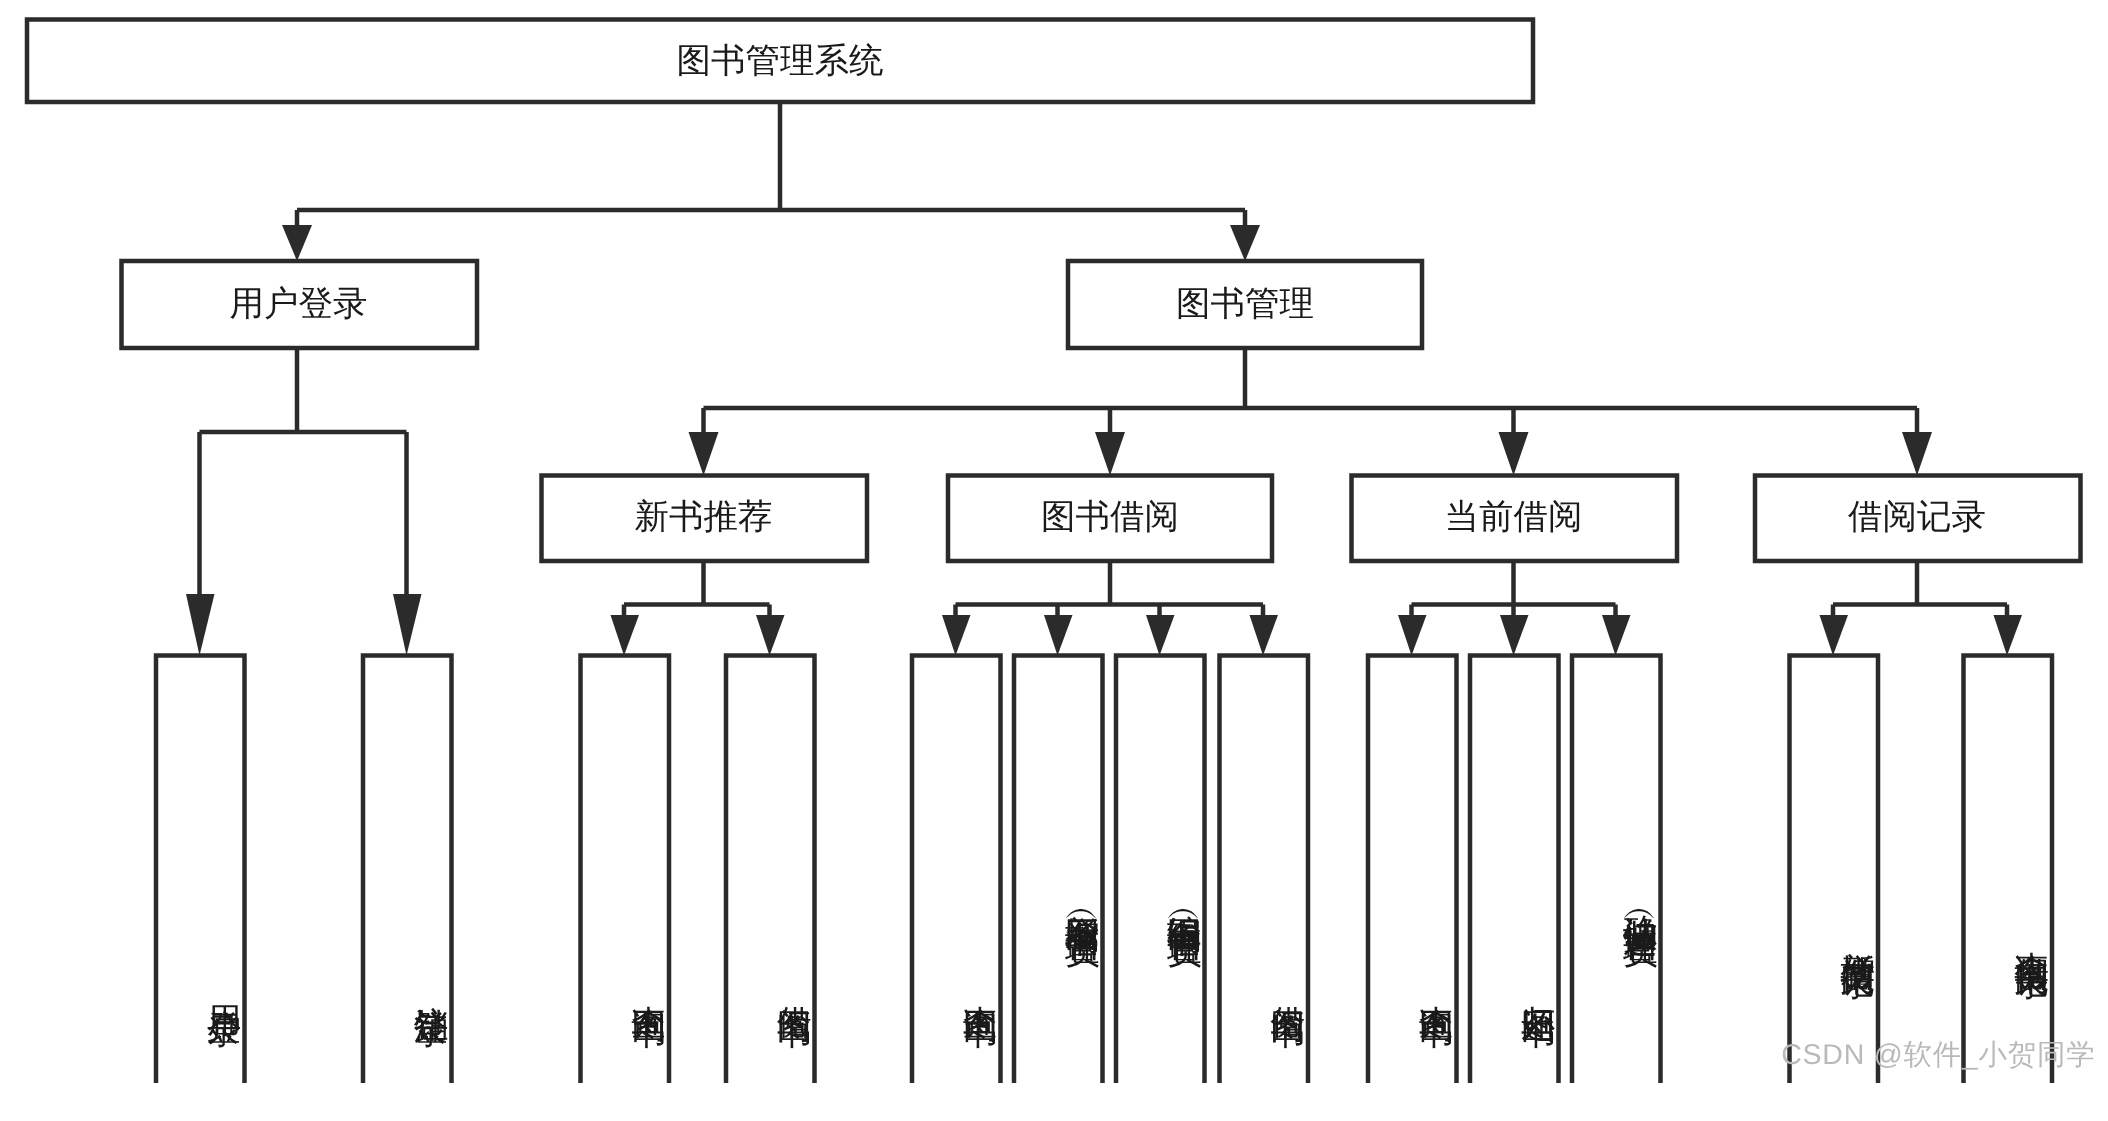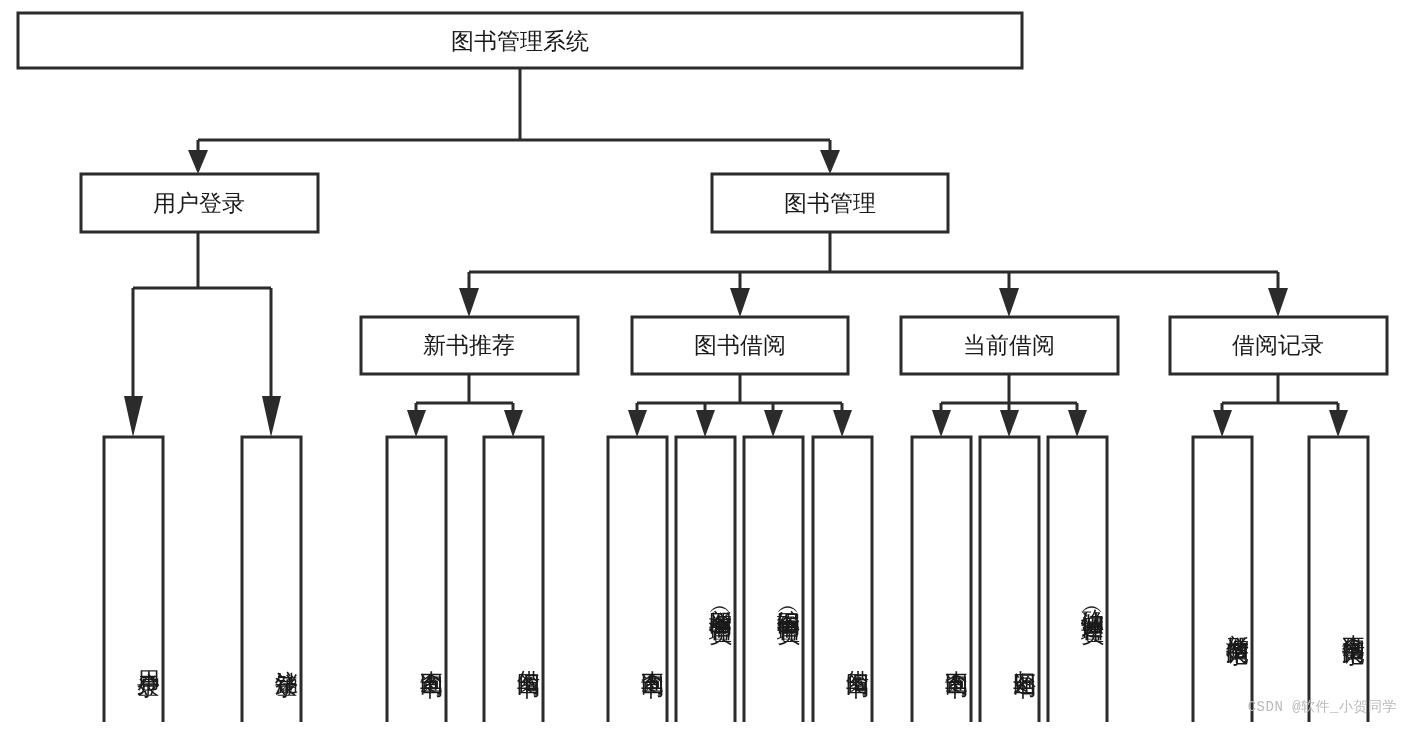--- a/index.html
+++ b/index.html
@@ -62,22 +62,22 @@
     line-height: 1.28;
     color: #1a1a1a;
     letter-spacing: 2px;
     white-space: nowrap;
     pointer-events: none;
   }
   .watermark {
     position: absolute;
     right: 8px;
     bottom: 6px;
-    font-family: Liberation Mono, monospace;
-    font-size: 14px;
+    font-family: Liberation Sans, sans-serif;
+    font-size: 19px;
     color: #b9b9b9;
     letter-spacing: 0.5px;
     white-space: nowrap;
   }
 </style>
 </head>
 <body>
 
 <div id="diagram-root">
 

